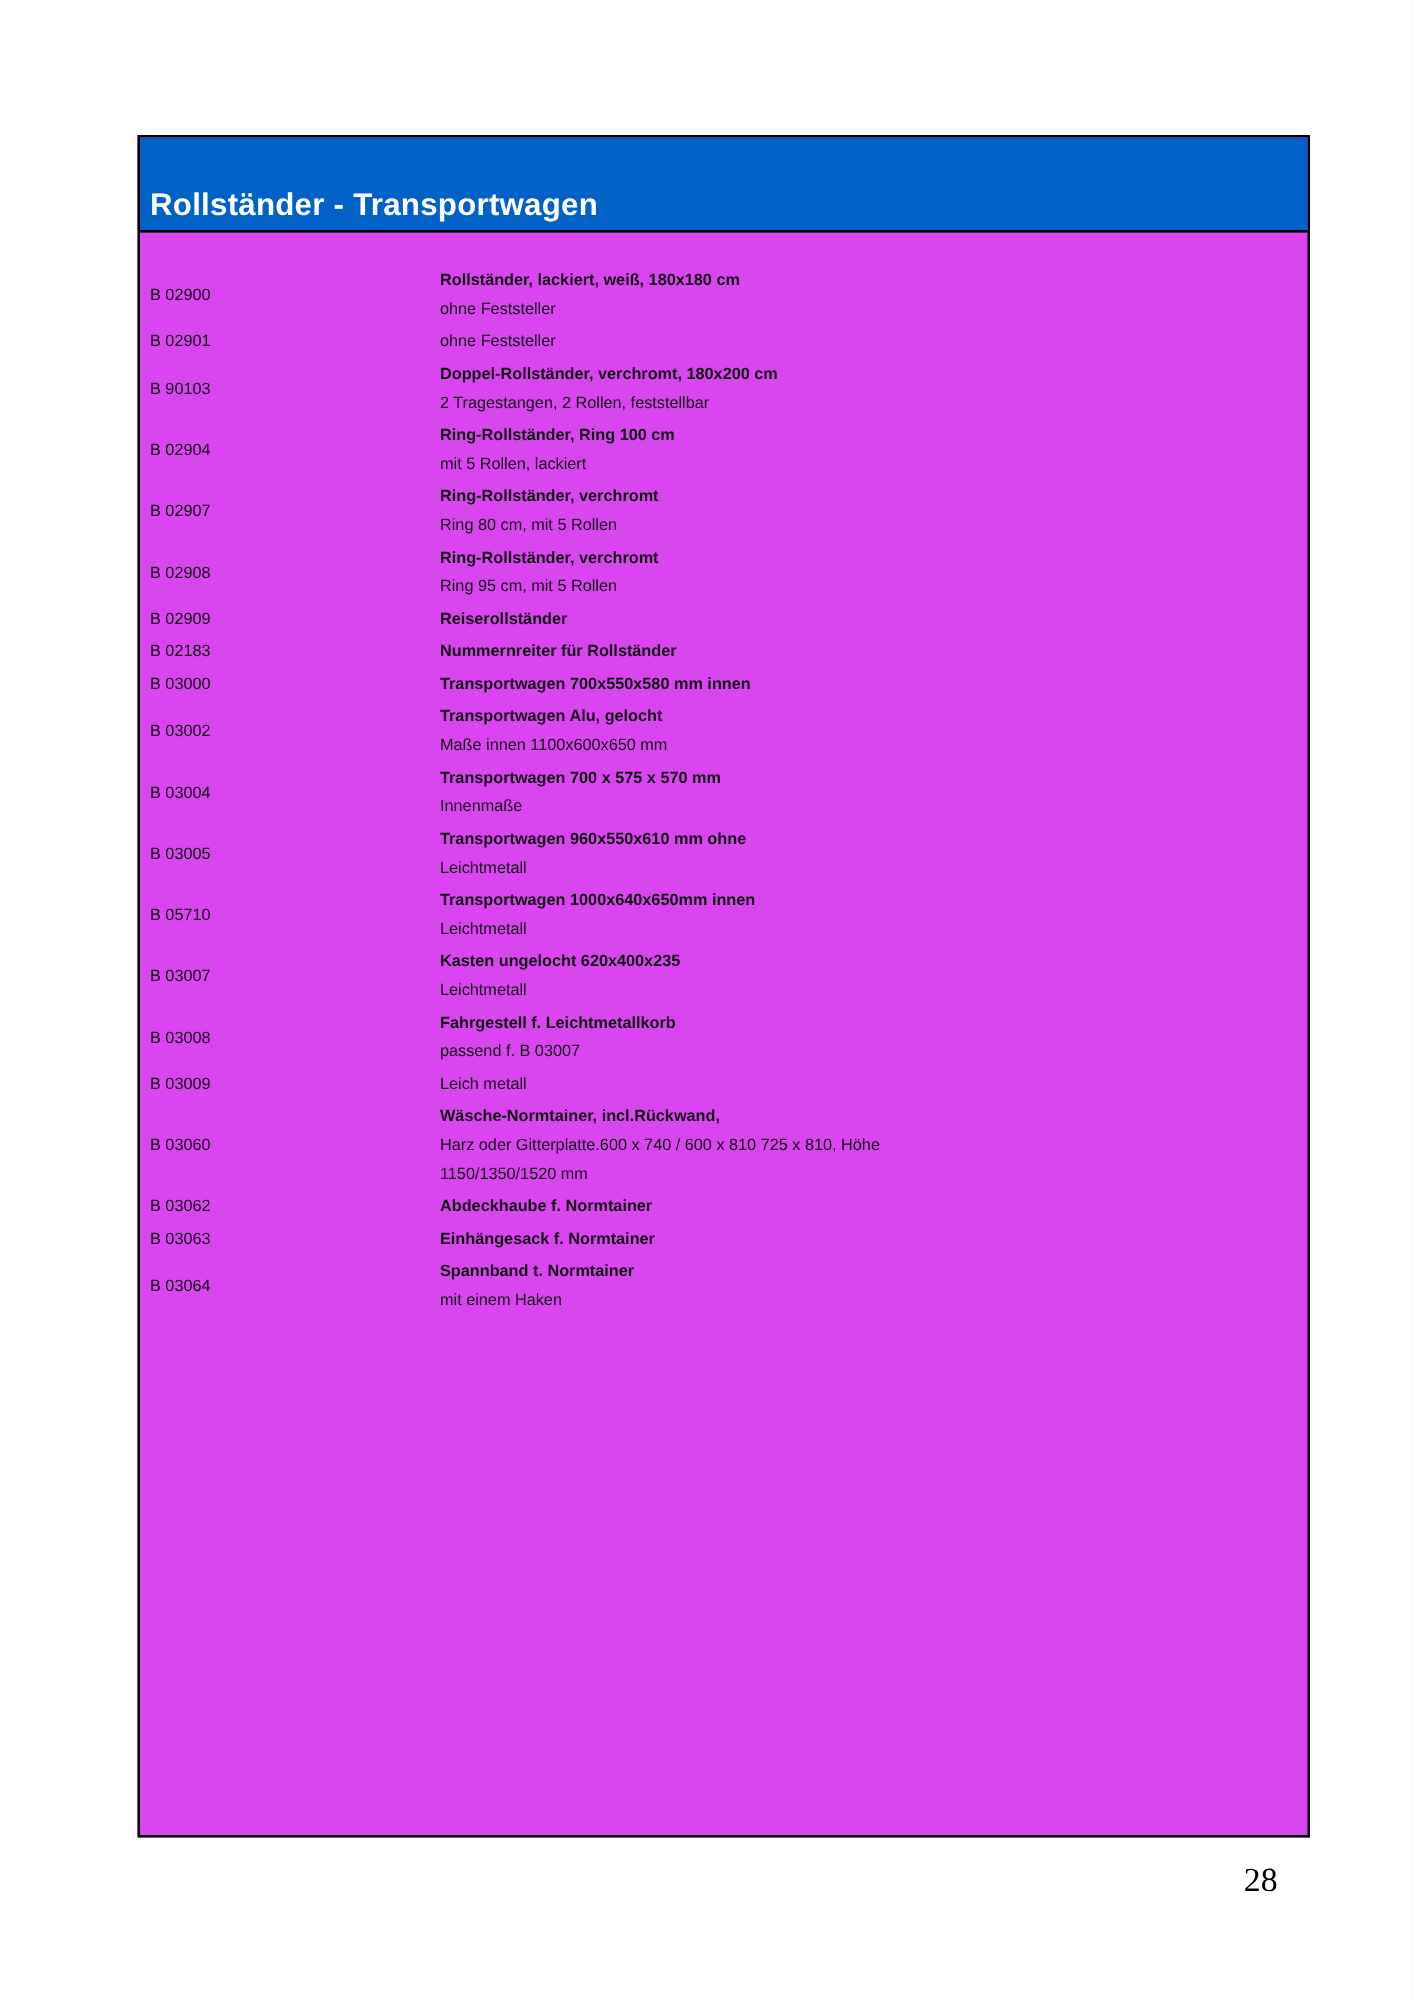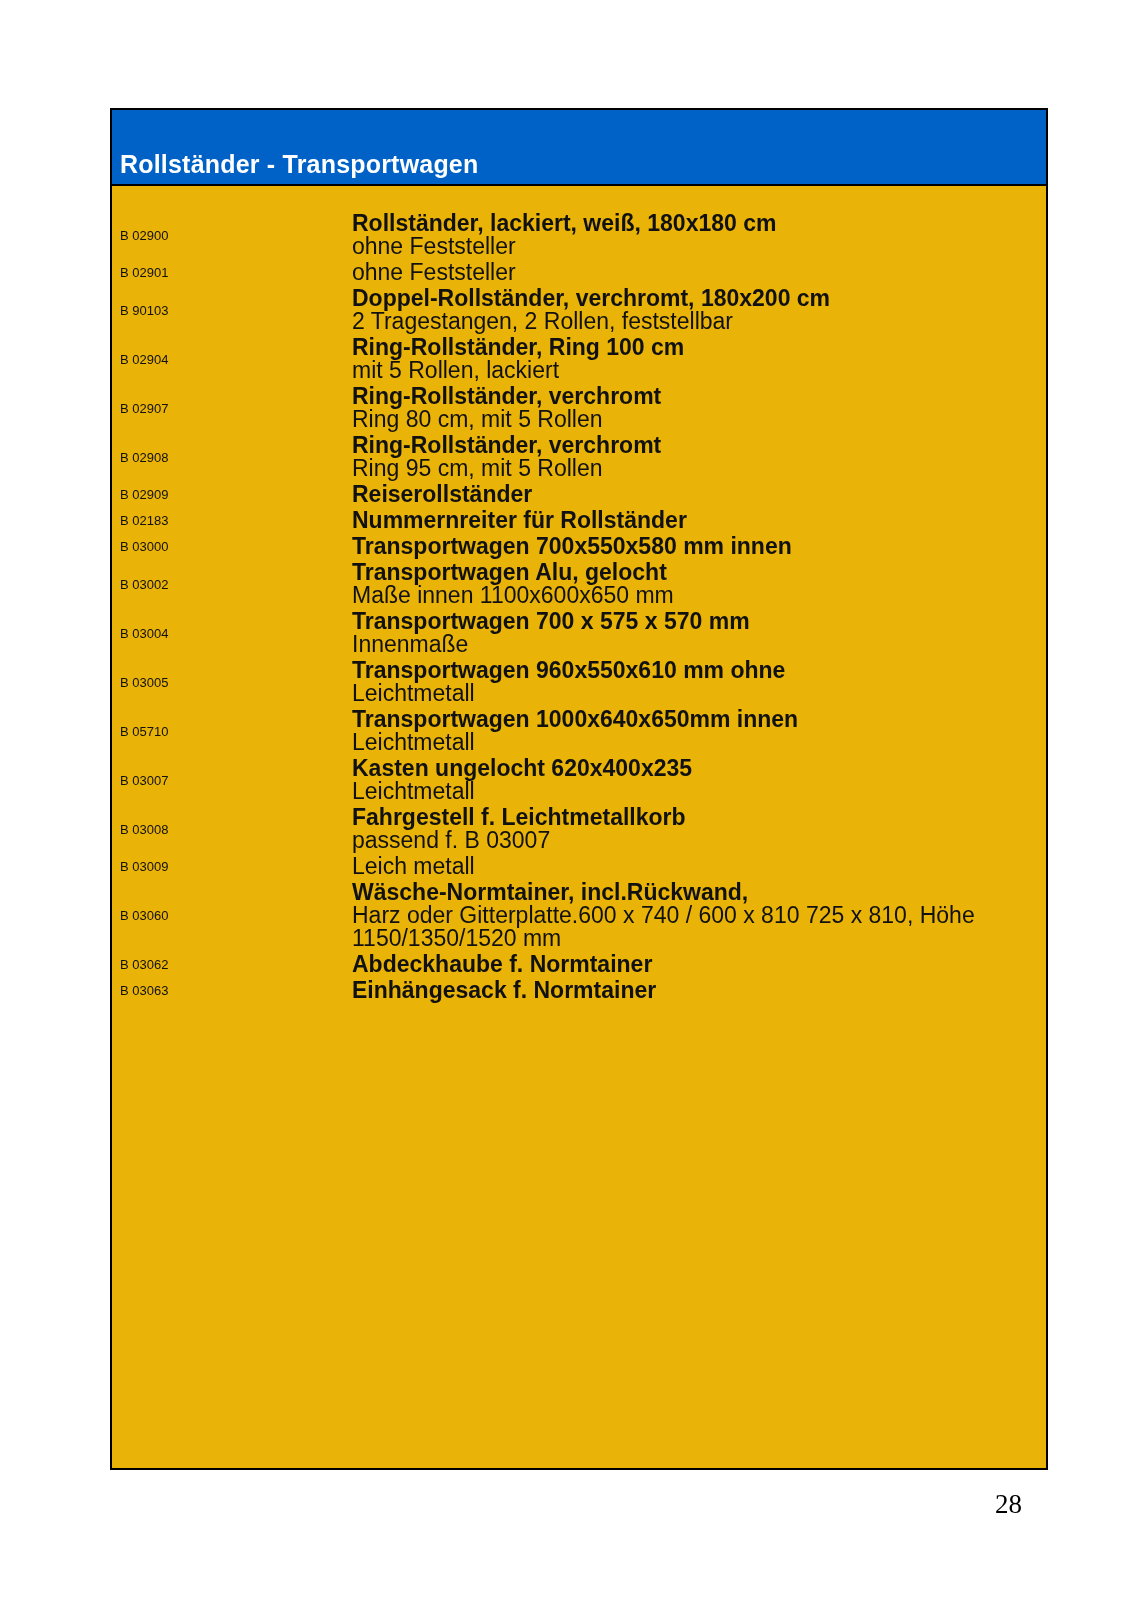--- a/index.html
+++ b/index.html
@@ -13,21 +13,21 @@
     font-family: "Liberation Sans", sans-serif;
     color: #1a1a1a;
   }
   .content-box {
     position: absolute;
     left: 110px;
     top: 108px;
     width: 938px;
     height: 1362px;
     border: 2px solid #000000;
-    background: #eab308;
+    background: #d946ef;
   }
   .section-header {
     height: 76px;
     display: flex;
     align-items: flex-end;
     padding: 0 10px 5px 8px;
     border-bottom: 2px solid #000000;
   }
   .section-title {
     color: #ffffff;
@@ -47,21 +47,21 @@
     width: 240px;
     flex: 0 0 240px;
     padding-left: 8px;
     font-size: 13px;
     line-height: 23px;
     color: #111111;
   }
   .product-desc {
     flex: 1;
     padding-right: 12px;
-    font-size: 23px;
+    font-size: 13px;
     line-height: 23px;
     color: #111111;
   }
   .product-title {
     font-weight: bold;
   }
   .product-detail {
     font-weight: normal;
   }
   .page-number {
@@ -202,16 +202,23 @@
         <div class="product-desc">
           <div class="product-title">Abdeckhaube f. Normtainer</div>
         </div>
       </div>
       <div class="product-row">
         <div class="product-code">B 03063</div>
         <div class="product-desc">
           <div class="product-title">Einhängesack f. Normtainer</div>
         </div>
       </div>
+      <div class="product-row">
+        <div class="product-code">B 03064</div>
+        <div class="product-desc">
+          <div class="product-title">Spannband t. Normtainer</div>
+          <div class="product-detail">mit einem Haken</div>
+        </div>
+      </div>
     </div>
 </div>
 
 <div class="page-number">28</div>
 
 </body></html>

